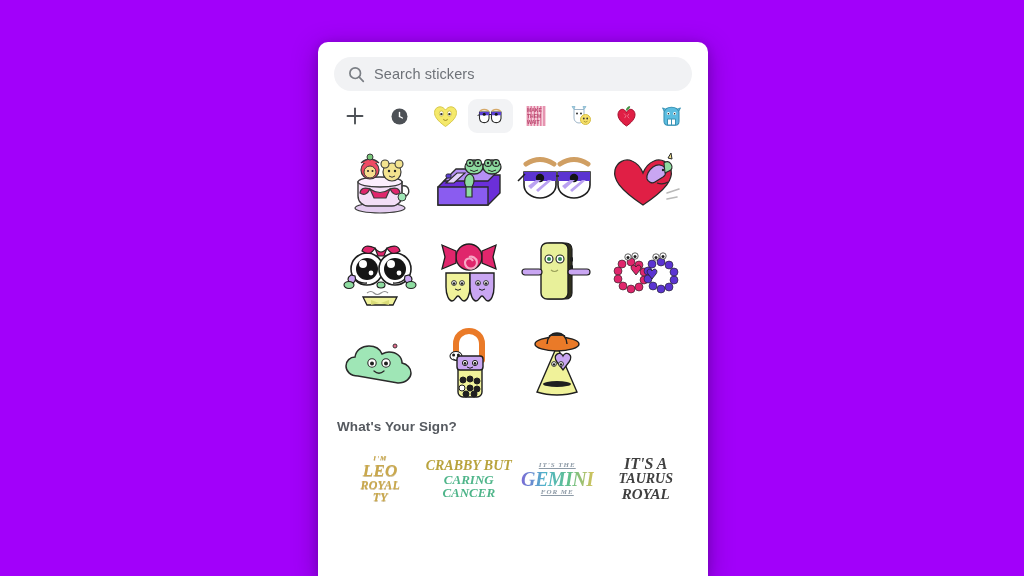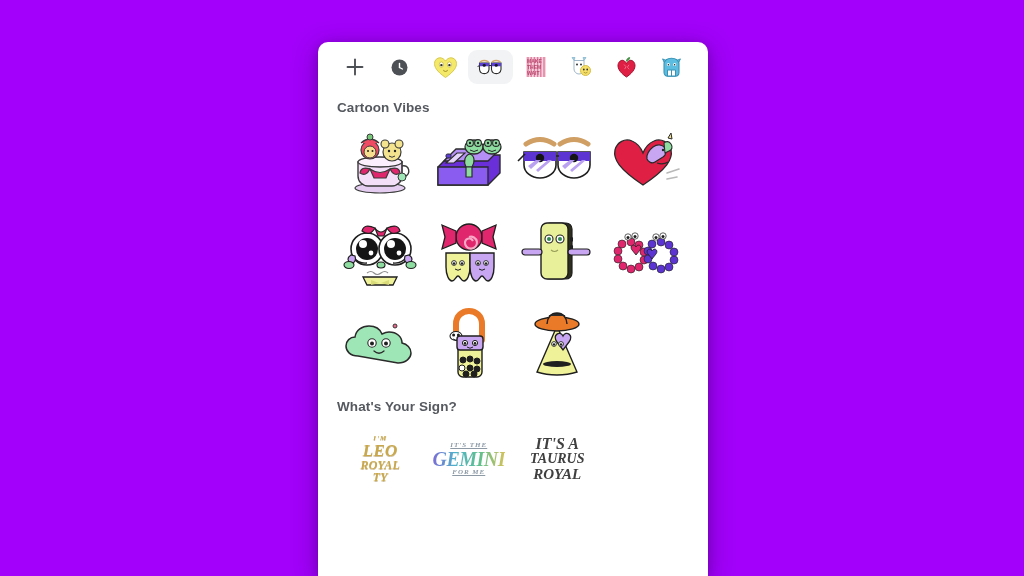--- a/index.html
+++ b/index.html
@@ -142,20 +142,31 @@
   .taurus-art { color: #404040; }
   .taurus-art .t1 { font-size: 16px; }
   .taurus-art .t2 { font-size: 14px; text-align: right; }
   .taurus-art .t3 { font-size: 15px; }
 </style>
 </head>
 <body>
 
 <div id="sticker-panel">
 
+  <div class="search-wrap">
+    <div class="search-bar">
+      <span>
+        <svg width="17" height="17" viewBox="0 0 17 17" fill="none">
+          <circle cx="7.2" cy="7.2" r="5.3" stroke="#7b7f85" stroke-width="1.7"></circle>
+          <line x1="11.2" y1="11.2" x2="15.3" y2="15.3" stroke="#7b7f85" stroke-width="1.7" stroke-linecap="round"></line>
+        </svg>
+      </span>
+      <span class="search-placeholder">Search stickers</span>
+    </div>
+  </div>
 
   <div class="tabs">
 
     <div class="tab">
       <span class="tab-glyph">
         <svg width="22" height="22" viewBox="0 0 22 22">
           <line x1="11" y1="3.5" x2="11" y2="18.5" stroke="#4d5156" stroke-width="1.9" stroke-linecap="round"></line>
           <line x1="3.5" y1="11" x2="18.5" y2="11" stroke="#4d5156" stroke-width="1.9" stroke-linecap="round"></line>
         </svg>
       </span>
@@ -259,21 +270,20 @@
           <path d="M7.5 14h8v6h-8z" fill="#ffffff" stroke="#3a93b5" stroke-width="1"></path>
           <line x1="11.5" y1="14" x2="11.5" y2="20" stroke="#3a93b5" stroke-width="1"></line>
         </svg>
       </span>
     </div>
 
   </div>
 
   <div class="scroll-area">
 
-    <div class="section-title">Cartoon Vibes</div>
 
     <div class="grid">
 
       <div class="sticker-cell">
         <svg width="72" height="66" viewBox="0 0 72 66">
           <ellipse cx="36" cy="59" rx="25" ry="5" fill="#e4cdf0" stroke="#3a3a3a" stroke-width="1.2"></ellipse>
           <path d="M14 33h44v14a10 10 0 0 1-10 10H24a10 10 0 0 1-10-10z" fill="#f3dff7" stroke="#3a3a3a" stroke-width="1.4"></path>
           <path d="M58 37c7-2 10 8 2 11" fill="none" stroke="#3a3a3a" stroke-width="1.4"></path>
           <ellipse cx="36" cy="33" rx="22" ry="5" fill="#fbeefd" stroke="#3a3a3a" stroke-width="1.3"></ellipse>
           <path d="M26 40q10 7 20 0l-4 9h-12z" fill="#e0266c" stroke="#3a3a3a" stroke-width="1.2"></path>
@@ -518,20 +528,26 @@
 
       <div class="zodiac-cell">
         <div class="zodiac-art leo-art">
           <div class="za-small">I'M</div>
           <div class="za-big">LEO</div>
           <div class="za-mid">ROYAL</div>
           <div class="za-mid">TY</div>
         </div>
       </div>
 
+      <div class="zodiac-cell">
+        <div class="zodiac-art">
+          <div class="cancer-1">CRABBY BUT</div>
+          <div class="cancer-2">CARING CANCER</div>
+        </div>
+      </div>
 
       <div class="zodiac-cell">
         <div class="zodiac-art">
           <div class="za-small gemini-1">IT'S THE</div>
           <div class="gemini-2">GEMINI</div>
           <div class="za-small gemini-1">FOR ME</div>
         </div>
       </div>
 
       <div class="zodiac-cell">

